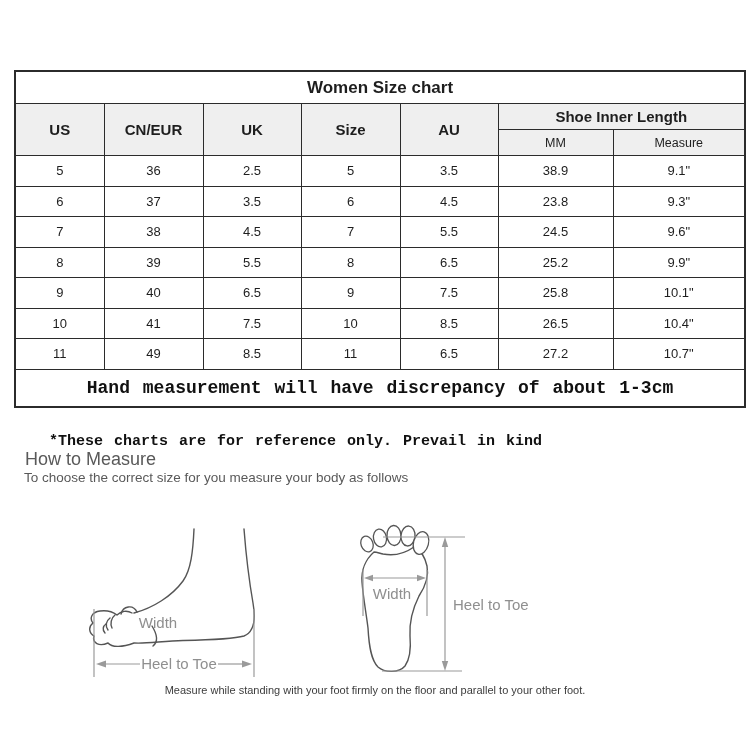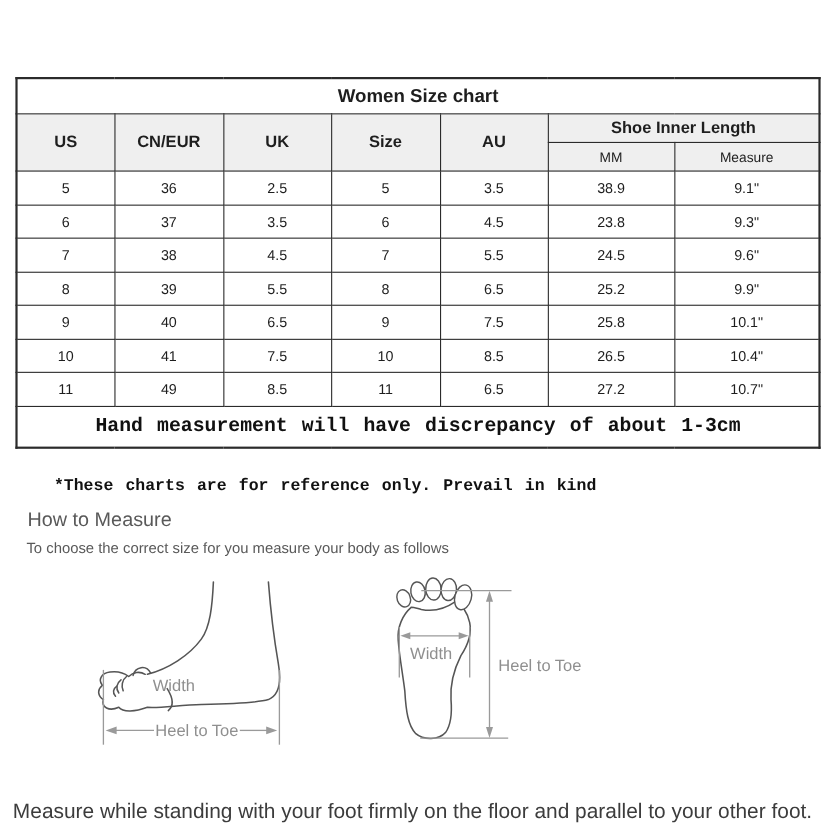--- a/index.html
+++ b/index.html
@@ -27,30 +27,30 @@
     height:36px;font-family:"Liberation Mono",monospace;font-weight:bold;
     font-size:18px;word-spacing:2px;color:#111;
   }
   
   .ref-note{
     position:absolute;left:17px;top:433px;
     font-family:"Liberation Mono",monospace;font-weight:bold;font-size:15px;
     word-spacing:2px;color:#111;margin-left:32px;
   }
   .htm-heading{
-    position:absolute;left:25px;top:462px;
+    position:absolute;left:25px;top:449px;
     font-size:18px;color:#595959;
   }
   .htm-intro{
-    position:absolute;left:24px;top:491px;
+    position:absolute;left:24px;top:470px;
     font-size:13.5px;color:#595959;
   }
   .measure-caption{
     position:absolute;left:0;top:684px;width:750px;text-align:center;
-    font-size:19px;color:#3c3c3c;margin-top:44px;
+    font-size:11px;color:#3c3c3c;
   }
   
   .foot-side{position:absolute;left:85px;top:525px;width:180px;height:155px;overflow:visible;}
   .foot-sole{position:absolute;left:355px;top:528px;width:175px;height:150px;overflow:visible;}
   .sketch{stroke:#555555;stroke-width:1.4;fill:none;stroke-linecap:round;stroke-linejoin:round;}
   .sketch-fill{stroke:#555555;stroke-width:1.3;fill:#ffffff;}
   .guide{stroke:#9a9a9a;stroke-width:1.2;fill:none;}
   .ah{fill:#9a9a9a;stroke:none;}
   .dlabel{fill:#8f8f8f;font-family:"Liberation Sans",sans-serif;font-size:15px;}
 </style>

